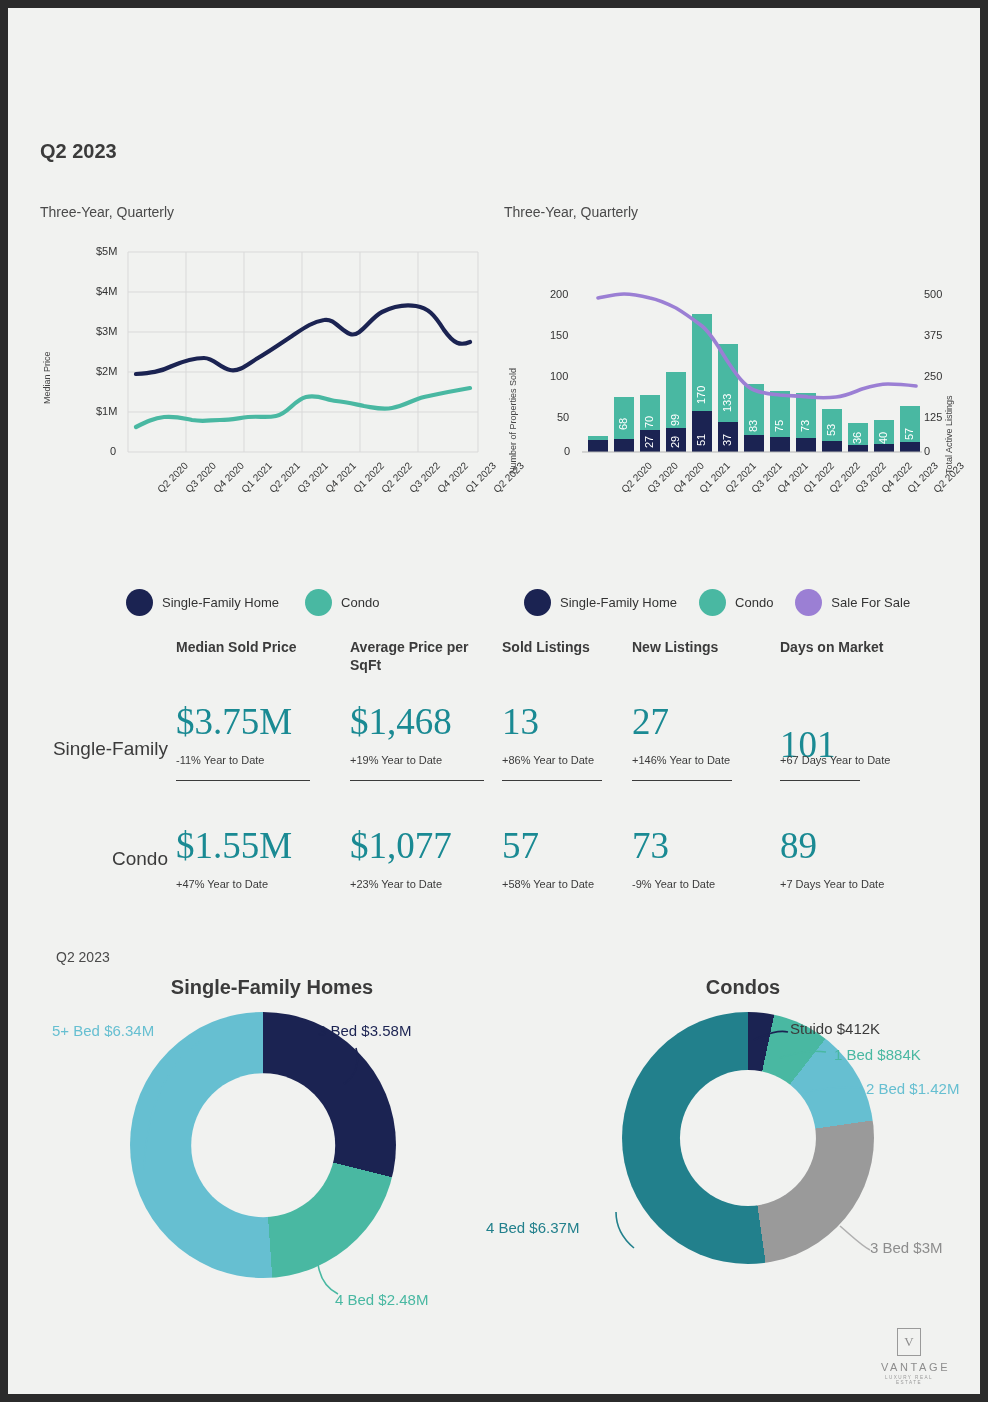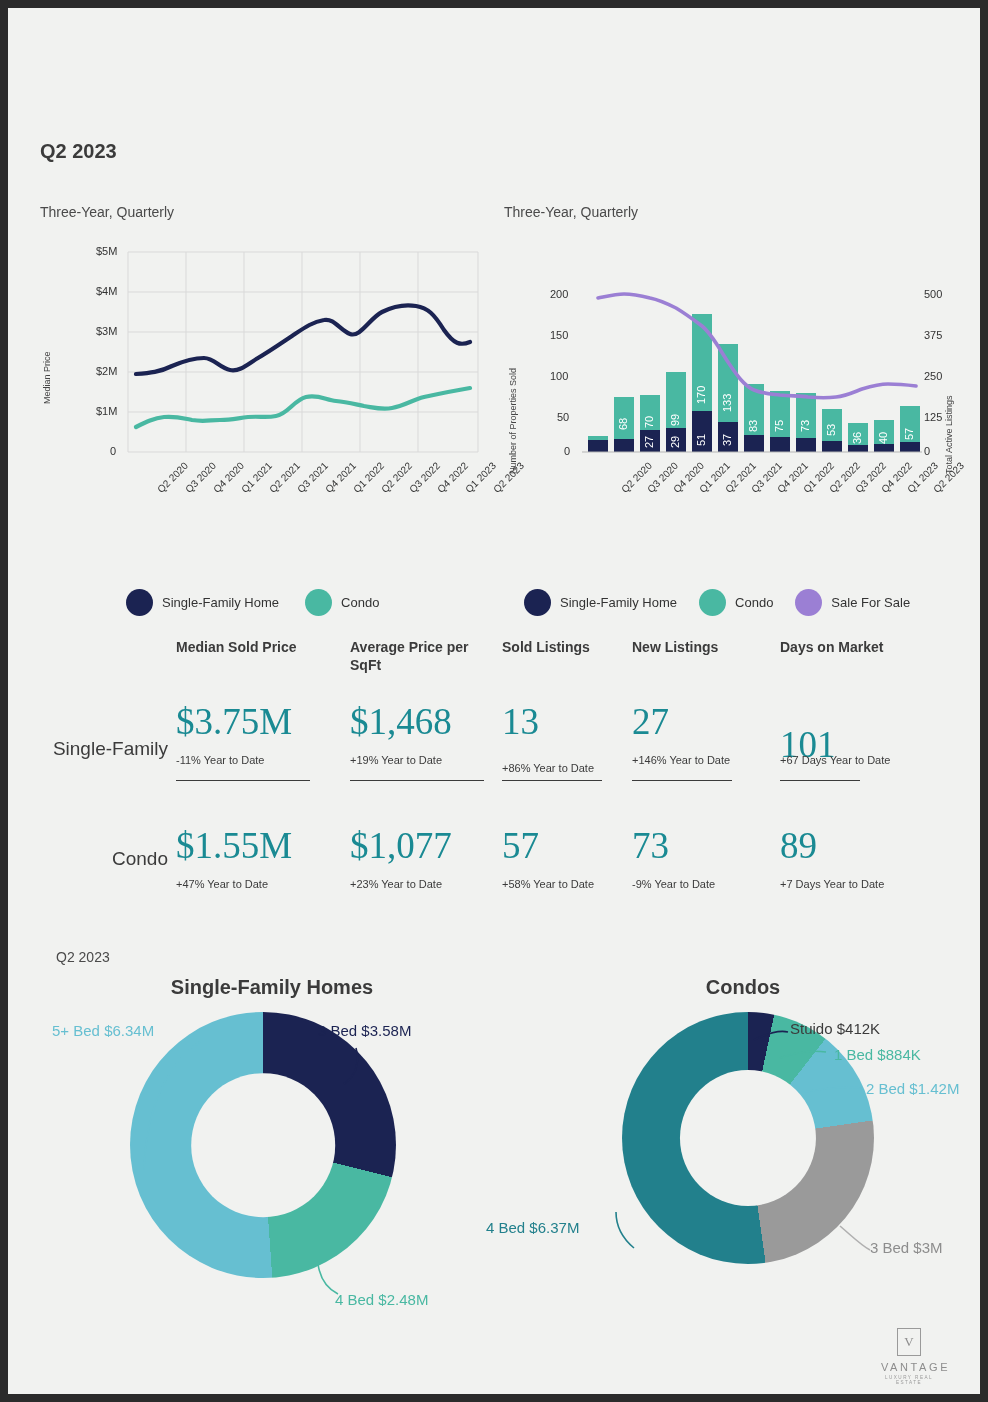--- a/index.html
+++ b/index.html
@@ -290,21 +290,21 @@
 
     <div class="row-label" style="left:0px;top:114px;width:140px;">Single-Family</div>
     <div class="big-val" style="left:148px;top:76px;">$3.75M</div>
     <div class="big-val" style="left:322px;top:76px;">$1,468</div>
     <div class="big-val" style="left:474px;top:76px;">13</div>
     <div class="big-val" style="left:604px;top:76px;">27</div>
     <div class="big-val" style="left:752px;top:76px;margin-top:23px;">101</div>
 
     <div class="sub-val" style="left:148px;top:130px;">-11% Year to Date</div>
     <div class="sub-val" style="left:322px;top:130px;">+19% Year to Date</div>
-    <div class="sub-val" style="left:474px;top:130px;margin-top:8px;">+86% Year to Date</div>
+    <div class="sub-val" style="left:474px;top:130px;">+86% Year to Date</div>
     <div class="sub-val" style="left:604px;top:130px;">+146% Year to Date</div>
     <div class="sub-val" style="left:752px;top:130px;">+67 Days Year to Date</div>
 
     <div class="divider" style="left:148px;top:156px;width:134px;"></div>
     <div class="divider" style="left:322px;top:156px;width:134px;"></div>
     <div class="divider" style="left:474px;top:156px;width:100px;"></div>
     <div class="divider" style="left:604px;top:156px;width:100px;"></div>
     <div class="divider" style="left:752px;top:156px;width:80px;"></div>
 
     <div class="row-label" style="left:0px;top:224px;width:140px;">Condo</div>

